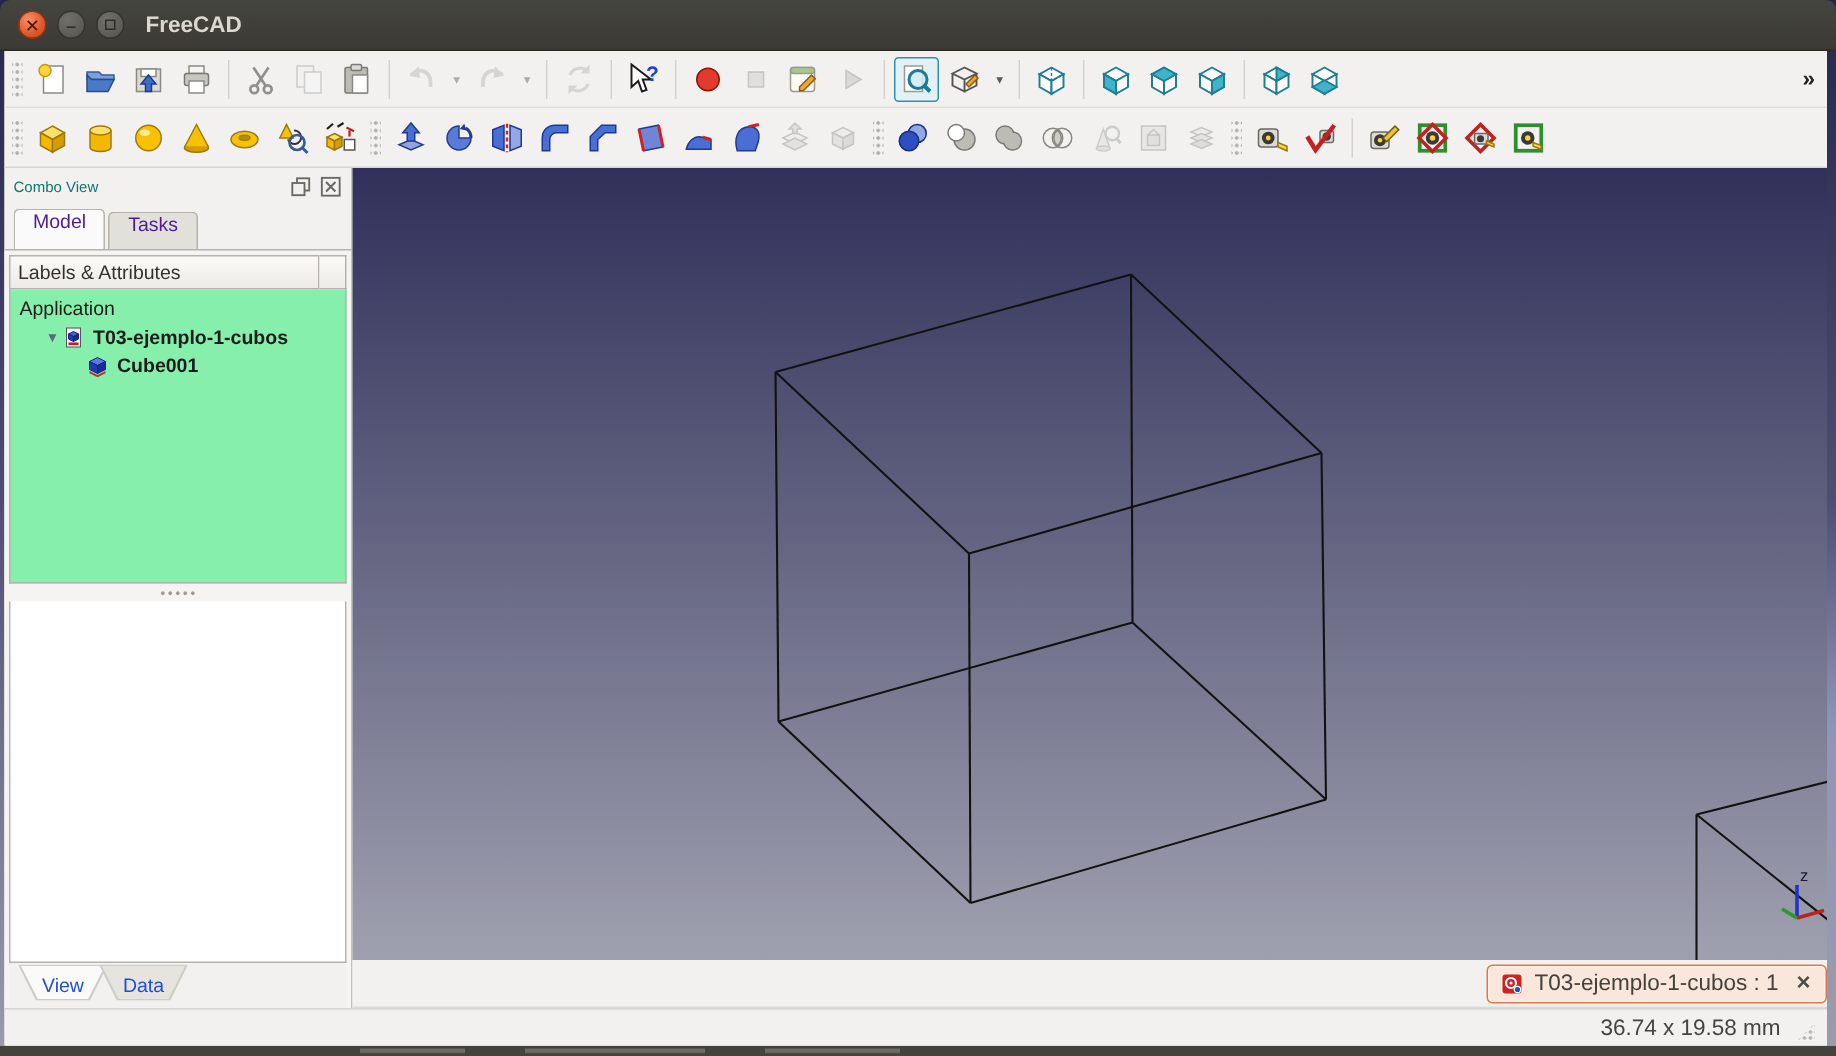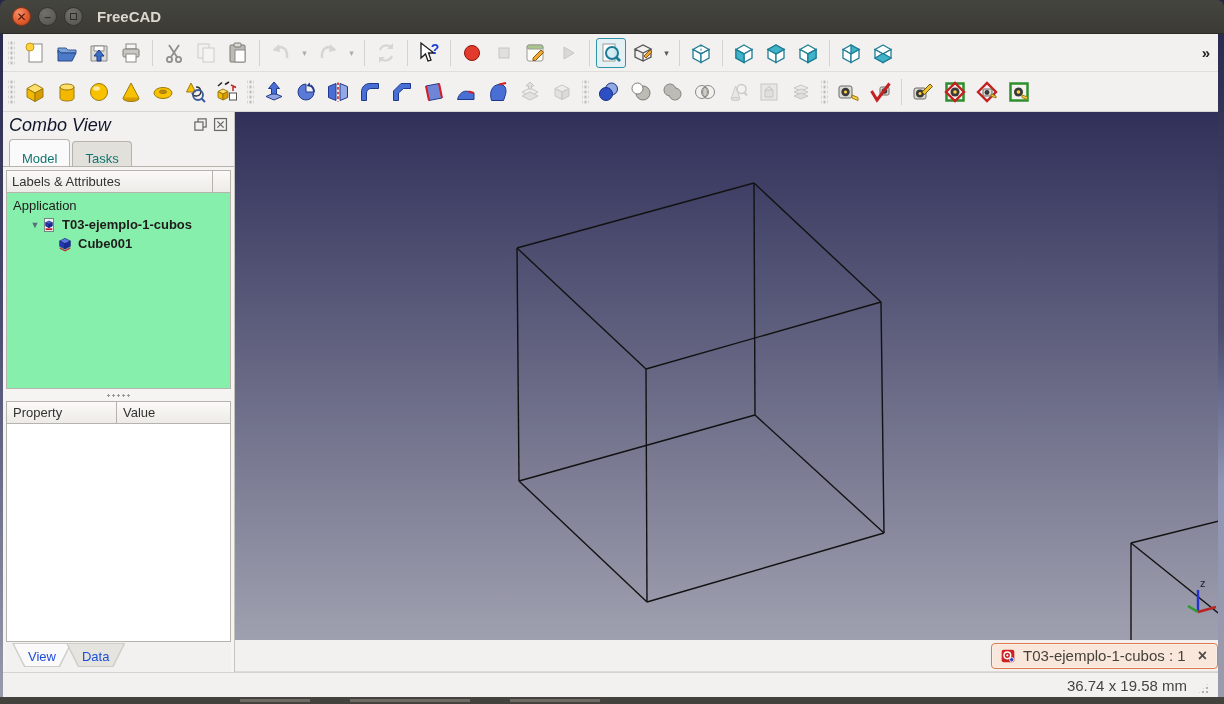--- a/index.html
+++ b/index.html
@@ -54,27 +54,27 @@
   .wbspin .up { border-bottom:5px solid #55534e; }
   .wbspin .dn { border-top:5px solid #55534e; }
 
   
   .main { flex:1; display:flex; min-height:0; }
 
   
   .left-panel { width:232px; background:#f2f1f0; border-right:1px solid #c4c2bd;
     display:flex; flex-direction:column; }
   .cv-header { height:26px; display:flex; align-items:center; padding:0 6px; }
-  .cv-title { font-size:18px; color:#0f172a; flex:1;font-style:italic; }
+  .cv-title { font-size:10px; color:#0f766e; flex:1; }
   .cv-btn { width:16px; height:16px; margin-left:4px; background:transparent; border:none;
     cursor:pointer; padding:0; }
   .cv-tabs { height:28px; display:flex; align-items:flex-end; padding-left:6px; }
-  .cv-tab { height:25px; padding:0 12px; font-size:13px; color:#0f766e;
+  .cv-tab { height:25px; padding:0 12px; font-size:13px; color:#4c1d95;
     border:1px solid #b5b3ac; border-bottom:none; border-radius:4px 4px 0 0;
-    background:#e2e0db; display:flex; align-items:flex-end; cursor:pointer; margin-right:2px; }
+    background:#e2e0db; display:flex; align-items:flex-start; cursor:pointer; margin-right:2px; }
   .cv-tab.active { background:#fbfafa; height:27px; font-weight:normal; }
   .cv-frame { flex:1; border-top:1px solid #b5b3ac; background:#f5f4f2;
     display:flex; flex-direction:column; min-height:0; padding:3px 3px 0 3px; }
   .tree-header { display:flex; height:23px; }
   .tree-header .hcell { border:1px solid #b5b3ac; background:linear-gradient(#fbfaf8,#ecebe7);
     font-size:13px; color:#33322f; display:flex; align-items:center; padding:0 5px; }
   .tree-header .hcell.main { flex:1; }
   .tree-header .hcell.side { width:18px; border-left:none; }
   .tree-box { height:196px; border:1px solid #b5b3ac; border-top:none; background:#86efac;
     overflow:hidden; padding-top:3px; }
@@ -693,24 +693,20 @@
                   <polygon points="4,7.5 12,11.5 12,19.5 4,15.5" fill="#2438b4" stroke="#16247e"></polygon>
                   <polygon points="20,7.5 12,11.5 12,19.5 20,15.5" fill="#1a2a96" stroke="#16247e"></polygon>
                   <polygon points="4,17 12,21 20,17 20,19.3 12,23.3 4,19.3" fill="#c03030"></polygon>
                 </svg></span>
               <span>Cube001</span>
             </div>
           </div>
         <div class="splitter">
             <i></i>
           </div>
-        <div class="prop-header">
-          <div class="pcell c0">Property</div>
-          <div class="pcell c1">Value</div>
-        </div>
         <div class="prop-body"></div>
         <div class="bottom-tabs">
           <div class="btab active">
               <span>View</span>
             </div>
           <div class="btab">
               <span>Data</span>
             </div>
         </div>
       </div>

